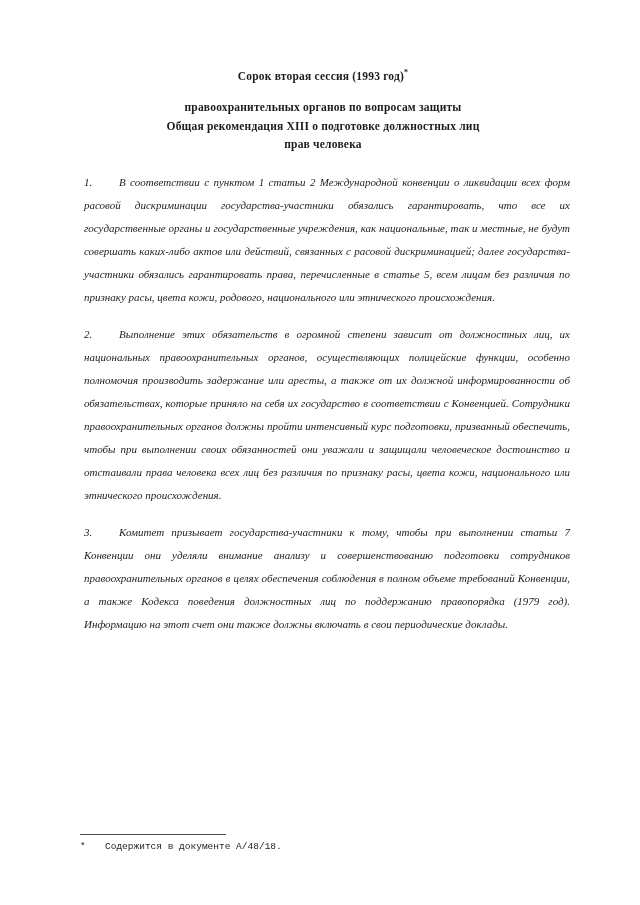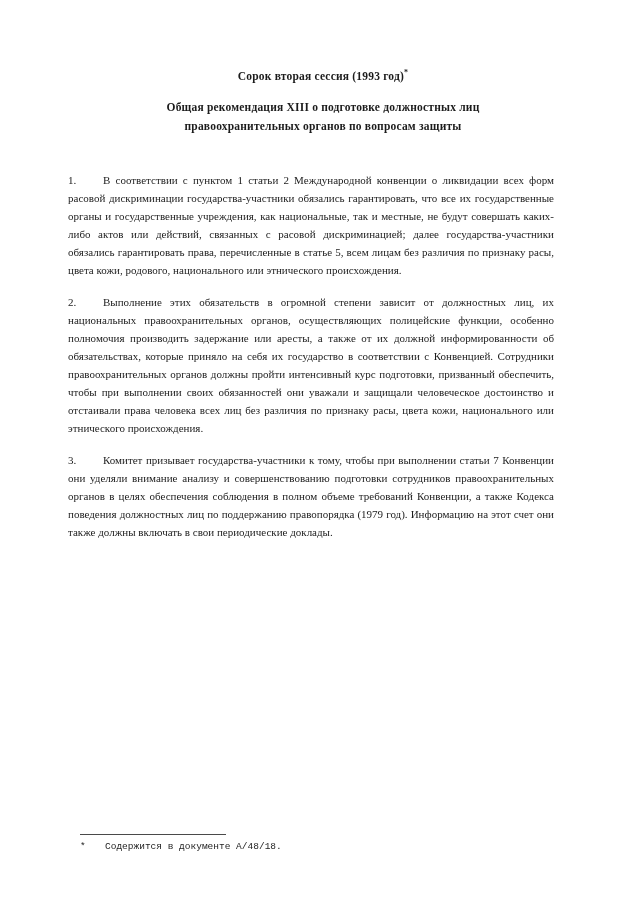--- a/index.html
+++ b/index.html
@@ -35,25 +35,26 @@
     width: 486px;
     text-align: center;
     font-weight: bold;
     font-size: 11.5px;
     line-height: 18.5px;
     letter-spacing: 0.2px;
   }
   .body-text {
     position: absolute;
     top: 163px;
-    left: 68px;
+    left: 84px;
     width: 486px;
     font-size: 11px;
-    line-height: 18px;
+    line-height: 23px;
     text-align: justify;
+    font-style: italic;
   }
   .para {
     margin-bottom: 14px;
   }
   .pnum {
     display: inline-block;
     width: 35px;
   }
   .footnote-area {
     position: absolute;
@@ -79,22 +80,23 @@
 </head>
 <body>
 
 <div class="page">
 
   <div class="session-title">
     <span>Сорок вторая сессия (1993 год)</span><sup>*</sup>
   </div>
 
   <div class="doc-heading">
+    <div>правоохранительных органов по вопросам защиты</div>
     <div>Общая рекомендация XIII о подготовке должностных лиц</div>
-    <div>правоохранительных органов по вопросам защиты</div>
+    <div>прав человека</div>
   </div>
 
   <div class="body-text">
     <p class="para">
       <span class="pnum">1.</span><span>В соответствии с пунктом 1 статьи 2 Международной конвенции о ликвидации всех форм расовой дискриминации государства-участники обязались гарантировать, что все их государственные органы и государственные учреждения, как национальные, так и местные, не будут совершать каких-либо актов или действий, связанных с расовой дискриминацией;  далее государства-участники обязались гарантировать права, перечисленные в статье 5, всем лицам без различия по признаку расы, цвета кожи, родового, национального или этнического происхождения.</span>
     </p>
     <p class="para">
       <span class="pnum">2.</span><span>Выполнение этих обязательств в огромной степени зависит от должностных лиц, их национальных правоохранительных органов, осуществляющих полицейские функции, особенно полномочия производить задержание или аресты, а также от их должной информированности об обязательствах, которые приняло на себя их государство в соответствии с Конвенцией.  Сотрудники правоохранительных органов должны пройти интенсивный курс подготовки, призванный обеспечить, чтобы при выполнении своих обязанностей они уважали и защищали человеческое достоинство и отстаивали права человека всех лиц без различия по признаку расы, цвета кожи, национального или этнического происхождения.</span>
     </p>
     <p class="para">

